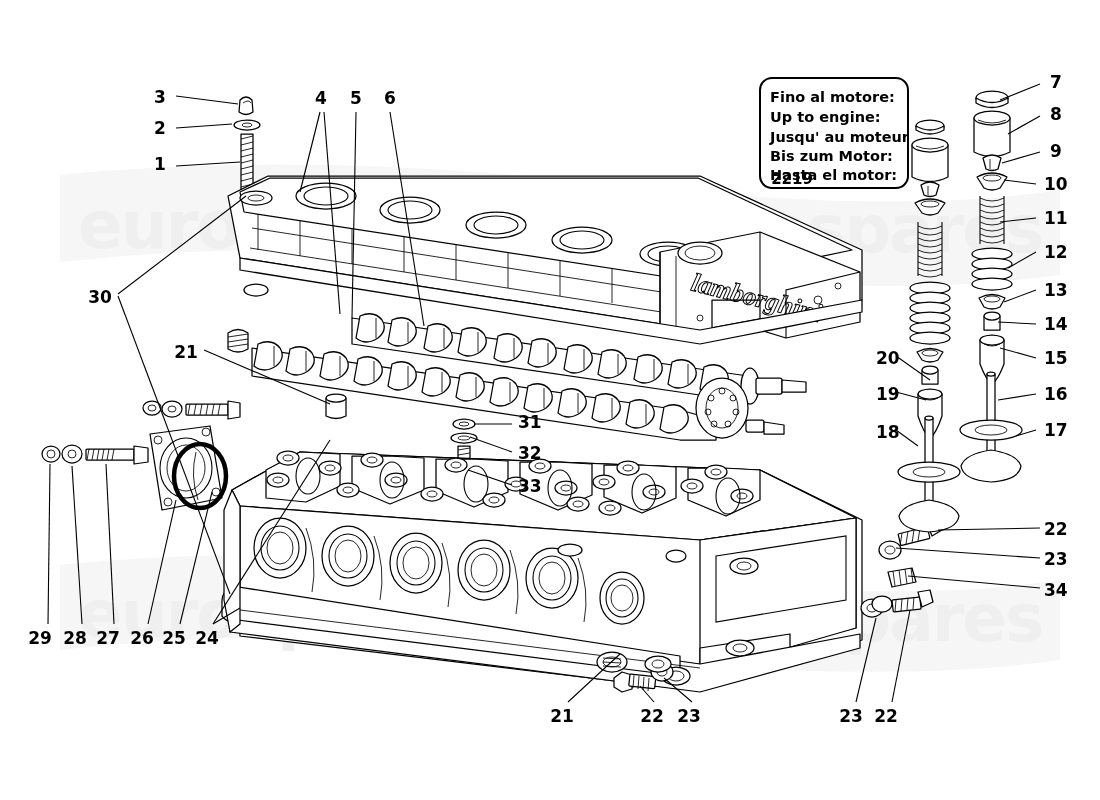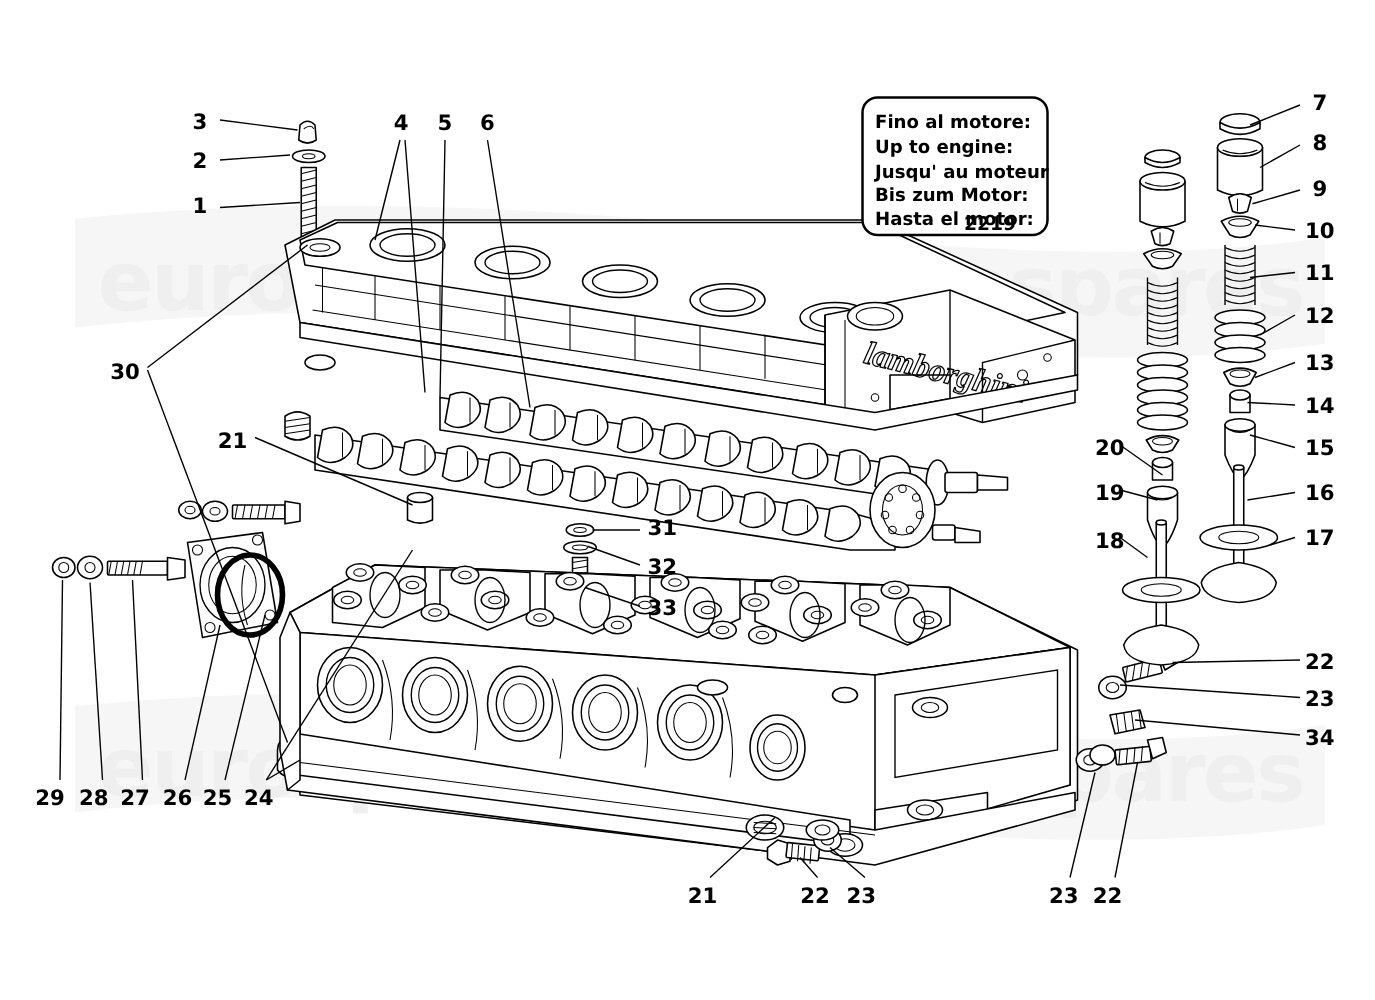--- a/index.html
+++ b/index.html
@@ -573,21 +573,21 @@
       <path class="ol" d="M987 374 l8 0 l0 80 l-8 0 z"></path>
       <ellipse class="ol" cx="991" cy="374" rx="4" ry="2"></ellipse>
       <path class="ol" d="M991 450 q-26 4 -30 16 q2 14 30 16 q28 -2 30 -16 q-4 -12 -30 -16 z"></path>
       <ellipse class="ol" cx="991" cy="430" rx="31" ry="10"></ellipse>
       <ellipse class="thin" cx="991" cy="430" rx="16" ry="5"></ellipse>
     </g>
   </g>
 
 </svg>
 
-<div style="position:absolute;left:688px;top:76px;width:152px;height:114px;z-index:4;">
+<div style="position:absolute;left:758px;top:76px;width:152px;height:114px;z-index:4;">
   <svg viewBox="0 0 152 114" style="position:absolute;left:0;top:0;width:152px;height:114px;">
     <rect x="2" y="2" width="148" height="110" rx="12" ry="12" fill="#ffffff" stroke="#000" stroke-width="2"></rect>
     <text class="boxtext" x="12" y="26">Fino al motore:</text>
     <text class="boxtext" x="12" y="46">Up to engine:</text>
     <text class="boxtext" x="12" y="66">Jusqu' au moteur:</text>
     <text class="boxtext" x="12" y="85">Bis zum Motor:</text>
     <text class="boxtext" x="12" y="104">Hasta el motor:</text>
   </svg>
 </div>
 <div style="position:absolute;left:716px;top:170px;width:152px;z-index:5;text-align:center;

